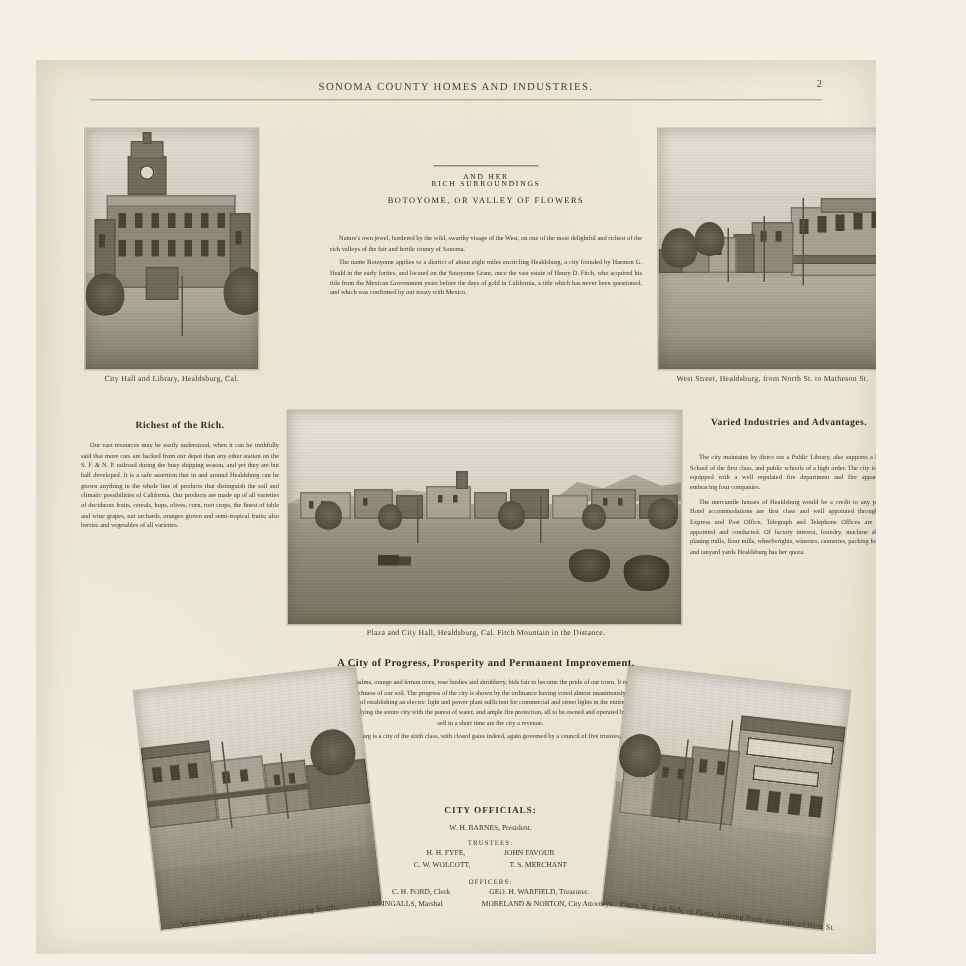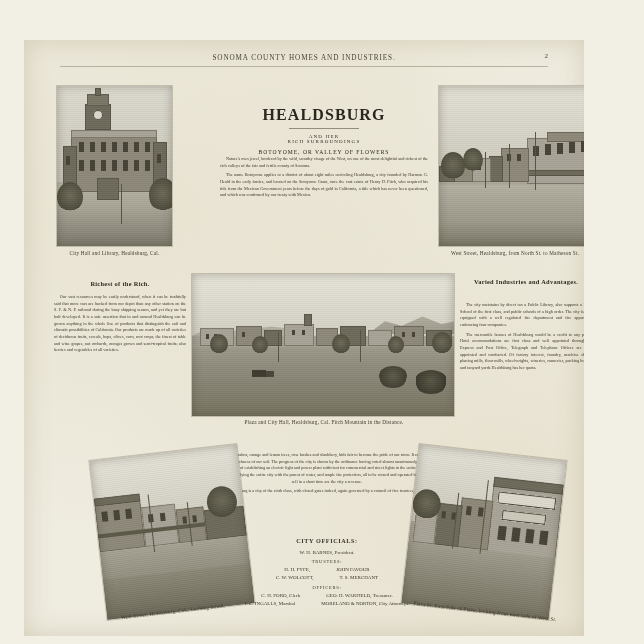--- a/index.html
+++ b/index.html
@@ -289,21 +289,20 @@
       <div class="pole" style="left:46px; top:66px; height:36px;"></div>
 
       <div class="tree" style="left:2px; top:66px; width:24px; height:28px;"></div>
       <div class="tree" style="left:24px; top:62px; width:20px; height:24px;"></div>
       <div class="grain"></div>
       <div class="vignette"></div>
     </div>
     <div class="cap" style="left:408px; top:210px; width:166px;">West Street, Healdsburg, from North St. to Matheson St.</div>
 
     <div class="mast" style="left:185px; top:66px; width:230px;">
-      <div class="t1">HEALDSBURG</div>
       <div class="rulewrap"></div>
       <div class="t2">AND HER</div>
       <div class="t3">RICH SURROUNDINGS</div>
       <div class="t4">BOTOYOME, OR VALLEY OF FLOWERS</div>
     </div>
 
     <div class="coltext" style="left:196px; top:116px; width:208px;">
       <p>Nature's own jewel, bordered by the wild, swarthy visage of the West, on one of the most delightful and richest of the rich valleys of the fair and fertile county of Sonoma.</p>
       <p>The name Botoyome applies to a district of about eight miles encircling Healdsburg, a city founded by Harmon G. Heald in the early forties, and located on the Sotoyome Grant, once the vast estate of Henry D. Fitch, who acquired his title from the Mexican Government years before the days of gold in California, a title which has never been questioned, and which was confirmed by our treaty with Mexico.</p>
     </div>
@@ -363,20 +362,21 @@
       <div class="tree" style="left:186px; top:92px; width:30px; height:22px; background:radial-gradient(circle at 50% 45%,#5f5c4a,#403e31 70%, rgba(0,0,0,0) 72%);"></div>
       <div class="tree" style="left:222px; top:96px; width:34px; height:24px; background:radial-gradient(circle at 50% 45%,#5a5746,#3b392d 70%, rgba(0,0,0,0) 72%);"></div>
 
       <div style="position:absolute; left:60px; top:96px; width:14px; height:7px; background:#3f3c2f;"></div>
       <div style="position:absolute; left:74px; top:97px; width:8px; height:6px; background:#4a4739;"></div>
       <div class="grain"></div>
       <div class="vignette"></div>
     </div>
     <div class="cap" style="left:162px; top:379px; width:276px;">Plaza and City Hall, Healdsburg, Cal. Fitch Mountain in the Distance.</div>
 
+    <div class="sectionhead" style="left:120px; top:398px; width:360px;">A City of Progress, Prosperity and Permanent Improvement.</div>
     <div class="coltext" style="left:160px; top:412px; width:286px; text-align:center;">
       <p style="text-indent:0;">Healdsburg Plaza, with its palms, orange and lemon trees, rose bushes and shrubbery, bids fair to become the pride of our town. It reaches for our climate, and foreshadows proof of the richness of our soil. The progress of the city is shown by the ordinance having voted almost unanimously a bonded indebtedness of $60,000.00 for the purpose of establishing an electric light and power plant sufficient for commercial and street lights in the entire city. Also a new complete distributing water system supplying the entire city with the purest of water, and ample fire protection, all to be owned and operated by the municipality. The issues sell in a short time are the city a revenue.</p>
       <p style="text-indent:0;">Healdsburg is a city of the sixth class, with closed gates indeed, again governed by a council of five trustees, to wit:</p>
     </div>
 
     <div class="photo" style="left:74px; top:412px; width:148px; height:160px; transform: rotate(-6.5deg); transform-origin: 50% 50%;">
       <div class="sky" style="height:54%; background:linear-gradient(#e5e2d8,#ccc9bc);"></div>
       <div class="ground" style="height:48%; background:linear-gradient(#aeaa9c,#858170);"></div>
 
       <div class="bldg" style="left:0px; top:44px; width:46px; height:48px;"></div>

